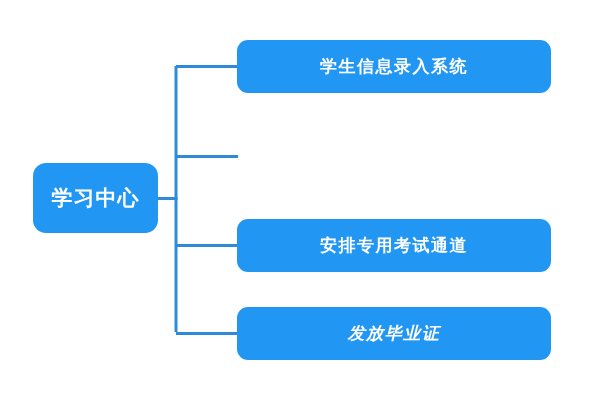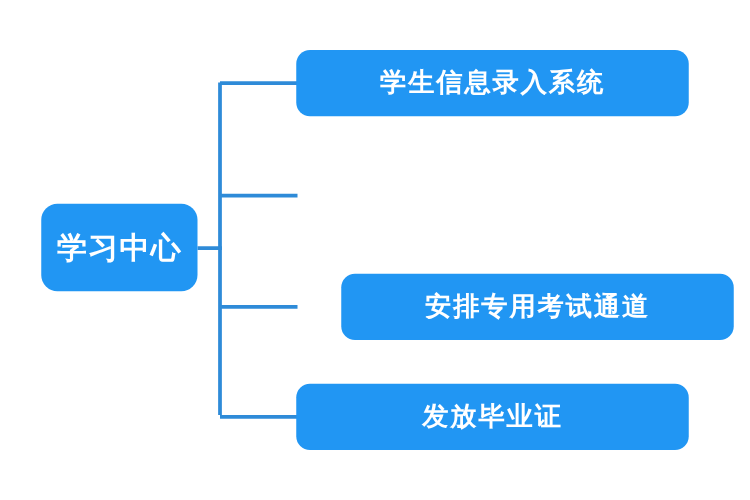--- a/index.html
+++ b/index.html
@@ -54,38 +54,38 @@
 
   
   #root-node {
     left: 33px;
     top: 163px;
     width: 125px;
     height: 70px;
     border-radius: 13px;
   }
   #root-node .node-label {
-    font-size: 24px;
+    font-size: 21px;
     letter-spacing: 1px;
   }
 
   
   .child-node {
     left: 237px;
     width: 314px;
     height: 53px;
   }
   .child-node .node-label {
-    font-size: 21px;
+    font-size: 17px;
   }
 
   #child-node-0 { top: 40px; }
   #child-node-1 { top: 130px; }
-  #child-node-2 { top: 219px; margin-left: 36px; }
-  #child-node-3 { top: 307px; }
+  #child-node-2 { top: 219px; }
+  #child-node-3 { top: 307px; font-style: italic; }
 </style>
 </head>
 <body>
 
 <div id="diagram">
 
   <svg id="connectors" viewBox="0 0 600 400" width="600" height="400" xmlns="http://www.w3.org/2000/svg">
     <g fill="none" stroke="#2e8bd8" stroke-width="3" stroke-linecap="butt">
 
       <line x1="158" y1="198.5" x2="177.5" y2="198.5"></line>

